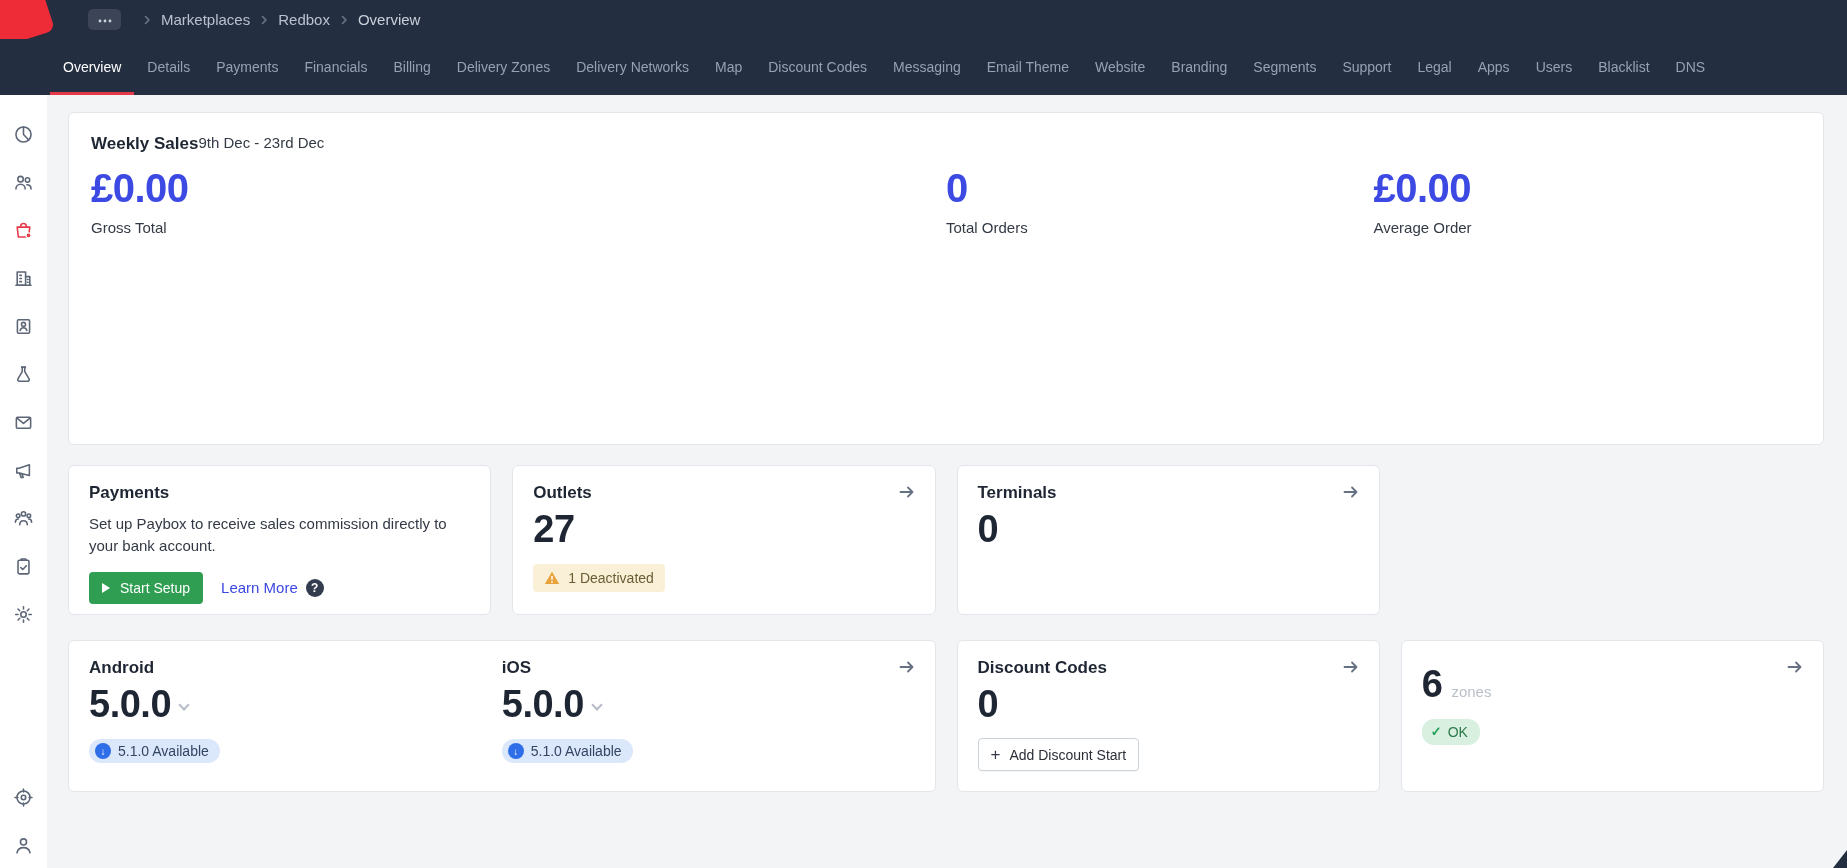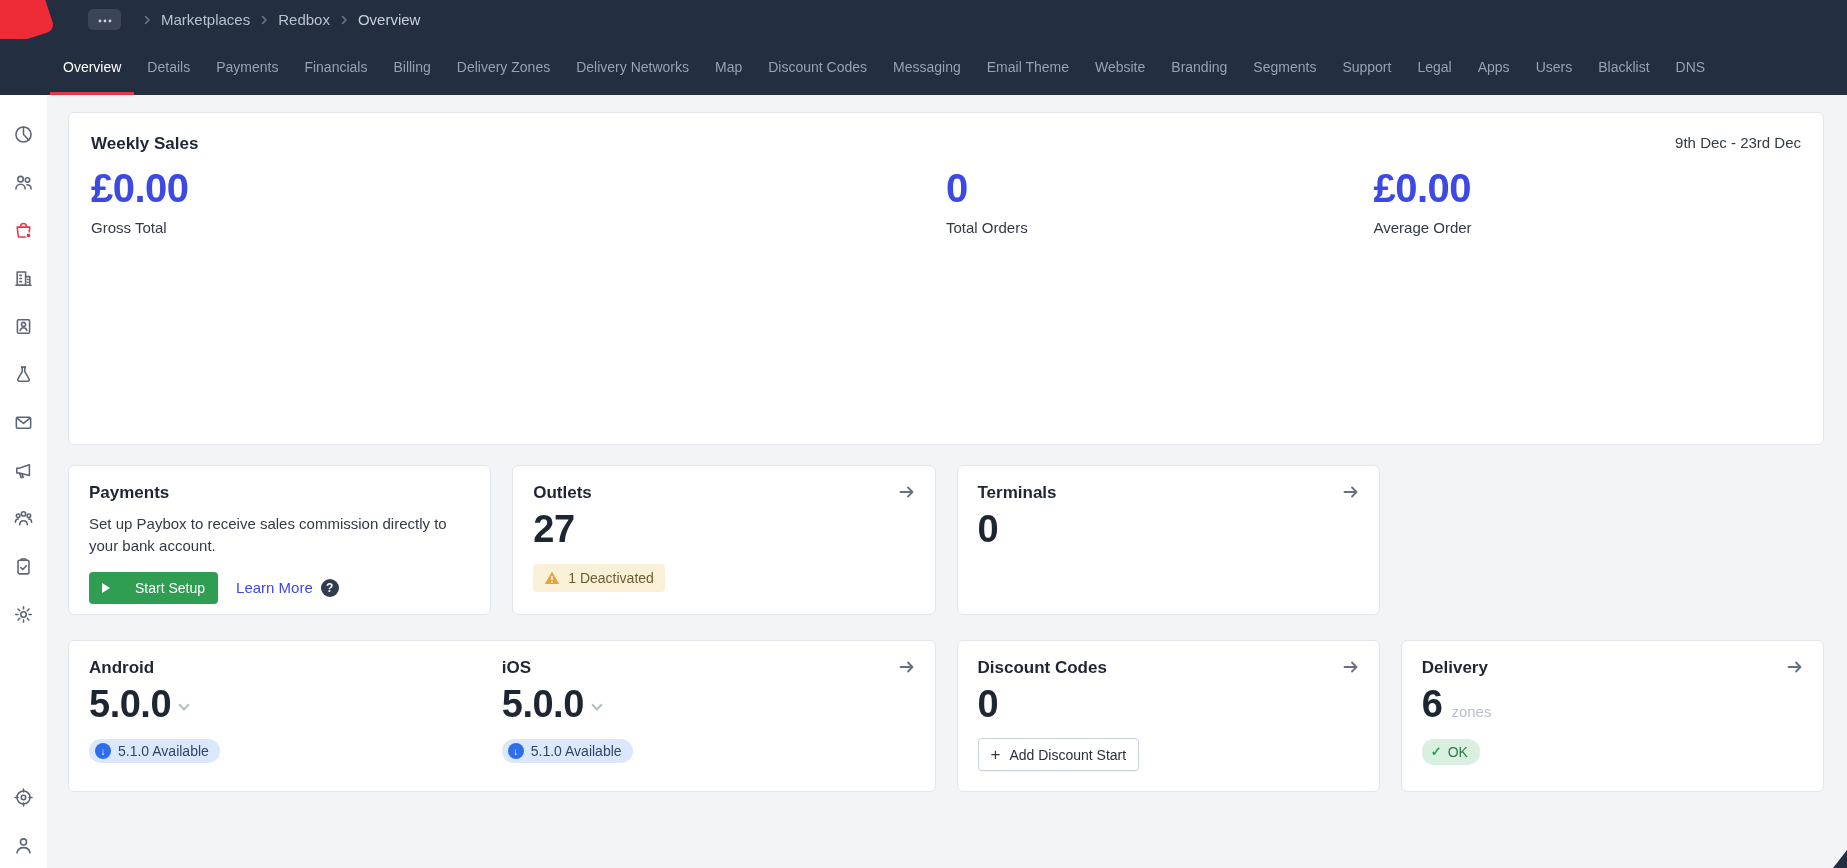--- a/index.html
+++ b/index.html
@@ -61,41 +61,41 @@
     background:#f3f4f6; padding:17px 23px 0 21px;
   }
   .card {
     background:#fff; border:1px solid #e3e6ea; border-radius:6px;
     padding:17px 20px; position:relative;
   }
   .card-title { font-size:17px; font-weight:700; color:#1f2633; }
 
   
   .weekly { height:333px; padding:21px 22px; }
-  .weekly-head { display:flex; justify-content:space-between; align-items:flex-start; }
+  .weekly-head { display:flex; align-items:flex-start; }
   .date-range { font-size:15px; color:#333a45; }
   .stats { display:grid; grid-template-columns:repeat(4,1fr); margin-top:12px; }
   .stat-val { font-size:40px; font-weight:700; color:#3c49e3; letter-spacing:-0.5px; }
   .stat-label { font-size:15px; color:#333a45; margin-top:8px; }
   .stat:nth-child(2){ grid-column:3; } .stat:nth-child(3){ grid-column:4; }
 
   
   .grid {
     margin-top:20px; display:grid; grid-template-columns:repeat(4,1fr);
     grid-template-rows:150px 152px; column-gap:21px; row-gap:25px;
   }
   .card-apps { grid-column:1 / 3; }
   .big-num { font-size:38px; font-weight:700; color:#1f2633; margin-top:5px; letter-spacing:-0.5px; }
   .arrow-btn { position:absolute; top:14px; right:16px; padding:2px; }
 
   
   .pay-desc { font-size:15px; color:#333a45; line-height:1.45; margin-top:10px; max-width:400px; }
   .pay-actions { display:flex; align-items:center; gap:18px; margin-top:15px; }
   .btn-green {
-    display:inline-flex; align-items:center; gap:25px; background:#2f9e52;
+    display:inline-flex; align-items:center; gap:10px; background:#2f9e52;
     color:#fff; font-size:14px; font-weight:500; padding:8px 13px; border-radius:4px;
   }
   .play-tri { width:0; height:0; border-left:8px solid #fff; border-top:5px solid transparent; border-bottom:5px solid transparent; }
   .link-row { display:inline-flex; align-items:center; gap:8px; }
   .learn-link { color:#3c49e3; font-size:15px; text-decoration:none; cursor:pointer; }
   .q-circle {
     width:18px; height:18px; border-radius:50%; background:#333c4e; color:#fff;
     font-size:12px; font-weight:700; display:inline-flex; align-items:center; justify-content:center;
   }
 
@@ -396,21 +396,20 @@
           </svg>
       </button>
       <div class="big-num">0</div>
       <button class="btn-outline">
         <span class="plus-glyph">+</span>
         <span>Add Discount Start</span>
       </button>
     </section>
 
     <section class="card">
-      <h2 class="card-title">Delivery</h2>
       <button class="arrow-btn">
         <svg width="20" height="20" viewBox="0 0 20 20" fill="none" stroke="#667083" stroke-width="1.8" stroke-linecap="round" stroke-linejoin="round">
             <path d="M3.5 10h12M11 5.5l4.5 4.5-4.5 4.5"></path>
           </svg>
       </button>
       <div class="zones-row">
         <span class="big-num">6</span>
         <span class="zones-label">zones</span>
       </div>
       <span class="badge badge-ok">

